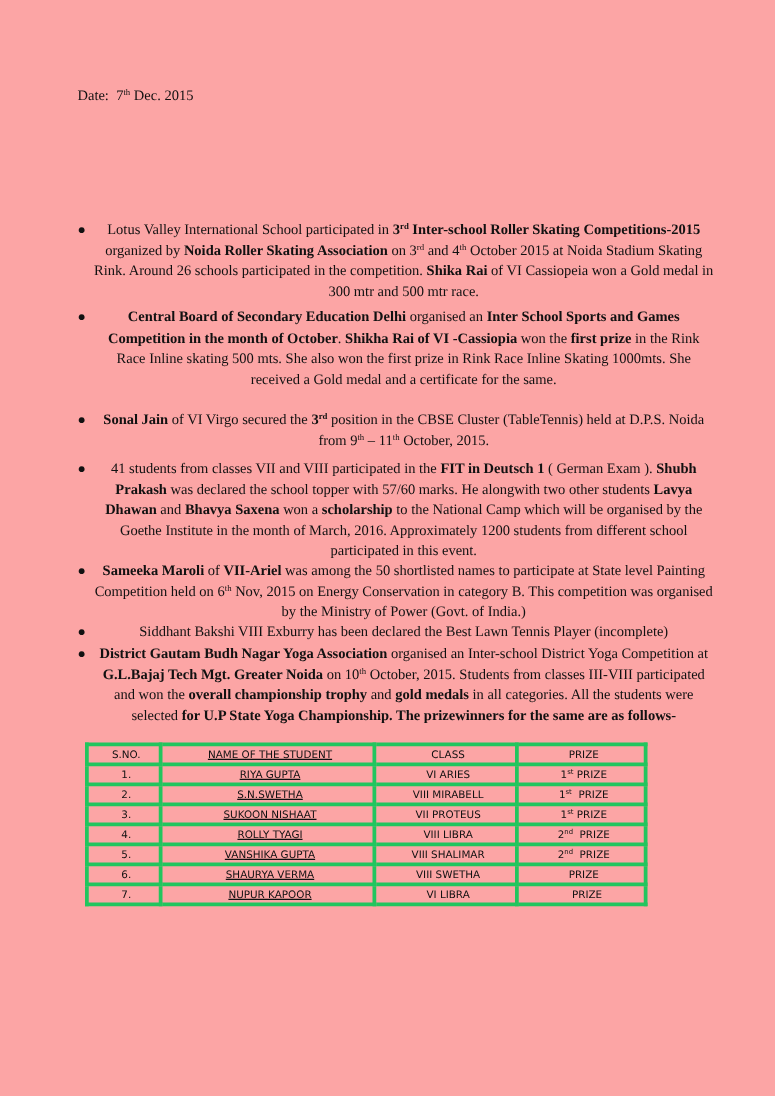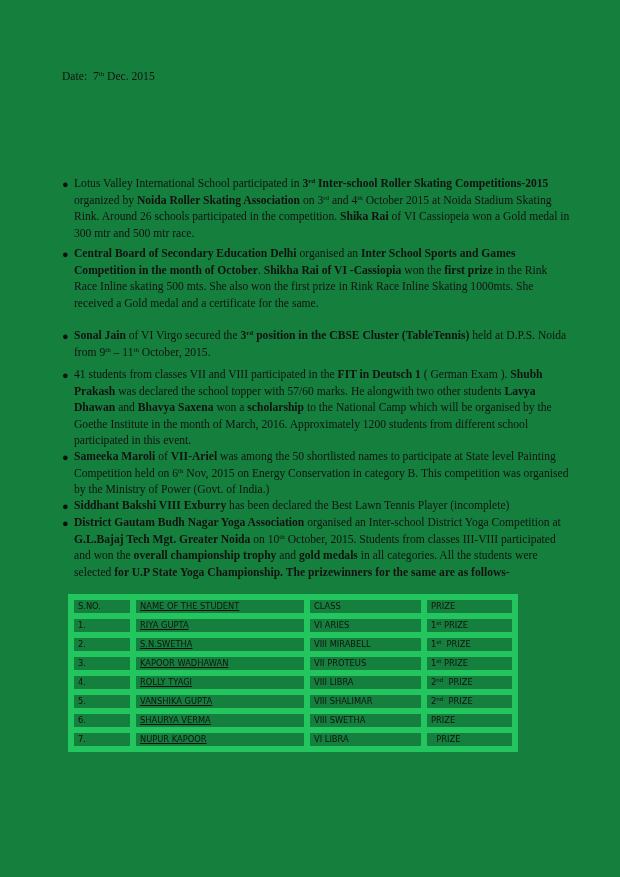--- a/index.html
+++ b/index.html
@@ -1,31 +1,31 @@
 <!DOCTYPE html>
 <html><head>
 <meta charset="utf-8">
 <style>
   html, body { margin: 0; padding: 0; background: #ffffff; }
   body { width: 620px; height: 877px; position: relative; overflow: hidden;
          font-family: "Liberation Serif", serif; color: #111; }
-  .page { position: absolute; left: 0; top: 0; width: 620px; height: 877px; background: #15803d; }
+  .page { position: absolute; left: 0; top: 0; width: 620px; height: 877px; background: #fca5a5; text-align: center; }
   .line { position: absolute; left: 62px; font-size: 11.6px; line-height: 14px; white-space: nowrap; }
   #date-line { top: 70px; }
   #venue-line { top: 97px; }
   .heading { position: absolute; left: 62px; top: 122px; width: 520px; font-size: 14.3px; line-height: 18px;
              font-weight: bold; }
   .bullets { position: absolute; left: 62px; width: 500px; }
   .item { position: absolute; left: 0; width: 500px; font-size: 11.6px; line-height: 16.5px; }
   .item .dot { position: absolute; left: 0; top: 0; font-size: 11px; }
   .item .txt { position: absolute; left: 12px; width: 498px; }
   sup { font-size: 7px; line-height: 0; vertical-align: 4px; }
   table { position: absolute; left: 68px; top: 594px; width: 450px; border-collapse: collapse;
           font-family: "DejaVu Sans", sans-serif; font-size: 8.3px; }
-  td { border: 6px solid #22c55e; height: 13px; padding: 0 0 0 4px; line-height: 13px; white-space: nowrap; }
+  td { border: 3px solid #22c55e; height: 13px; padding: 0 0 0 4px; line-height: 13px; white-space: nowrap; }
   td.c0 { width: 52px; } td.c1 { width: 164px; text-decoration: underline; } td.c2 { width: 107px; }
   td sup { font-size: 5.5px; vertical-align: 3px; }
 </style>
 </head>
 <body>
 
 <div class="page">
 
   <div class="line" id="date-line">
     <span>Date:</span>&nbsp;
@@ -39,33 +39,33 @@
     <div class="item" style="top:176px">
       <span class="dot">●</span>
       <div class="txt"><span>Lotus Valley International School participated in </span><span style="font-weight: bold;">3</span><sup style="font-weight: bold;">rd</sup><span style="font-weight: bold;"> Inter-school Roller Skating Competitions-2015</span><span> organized by </span><span style="font-weight: bold;">Noida Roller Skating Association</span><span> on 3</span><sup>rd</sup><span> and 4</span><sup>th</sup><span> October 2015 at Noida Stadium Skating Rink. Around 26 schools participated in the competition. </span><span style="font-weight: bold;">Shika Rai</span><span> of VI Cassiopeia won a Gold medal in 300 mtr and 500 mtr race.</span></div>
     </div>
     <div class="item" style="top:246px">
       <span class="dot">●</span>
       <div class="txt"><span style="font-weight: bold;">Central Board of Secondary Education Delhi</span><span> organised an </span><span style="font-weight: bold;">Inter School Sports and Games Competition in the month of October</span><span>. </span><span style="font-weight: bold;">Shikha  Rai of VI -Cassiopia</span><span> won the </span><span style="font-weight: bold;">first prize</span><span> in the Rink Race Inline skating 500 mts. She also won the first prize in Rink Race Inline Skating 1000mts. She received a Gold medal and a certificate for the same.</span></div>
     </div>
     <div class="item" style="top:328px">
       <span class="dot">●</span>
-      <div class="txt"><span style="font-weight: bold; margin-top: 16px;">Sonal Jain</span><span> of VI Virgo secured the </span><span style="font-weight: bold;">3</span><sup style="font-weight: bold;">rd</sup><span style="font-weight: bold;"> position in the CBSE Cluster (TableTennis)</span><span> held at D.P.S. Noida from 9</span><sup>th</sup><span> – 11</span><sup>th</sup><span> October, 2015.</span></div>
+      <div class="txt"><span style="font-weight: bold; margin-top: 16px;">Sonal Jain</span><span> of VI Virgo secured the </span><span style="font-weight: bold;">3</span><sup style="font-weight: bold;">rd</sup><span style="font-weight: normal;"> position in the CBSE Cluster (TableTennis)</span><span> held at D.P.S. Noida from 9</span><sup>th</sup><span> – 11</span><sup>th</sup><span> October, 2015.</span></div>
     </div>
     <div class="item" style="top:367px">
       <span class="dot">●</span>
       <div class="txt"><span>41 students from classes VII and VIII participated in the </span><span style="font-weight: bold;">FIT in Deutsch 1</span><span>  ( German Exam ). </span><span style="font-weight: bold;">Shubh Prakash</span><span> was declared the school topper with 57/60 marks. He alongwith two other students </span><span style="font-weight: bold;">Lavya Dhawan</span><span> and </span><span style="font-weight: bold;">Bhavya Saxena</span><span> won a </span><span style="font-weight: bold;">scholarship</span><span> to the National Camp which will be organised by the Goethe Institute in the month of March, 2016. Approximately 1200 students from different school participated in this event.</span></div>
     </div>
     <div class="item" style="top:449px">
       <span class="dot">●</span>
       <div class="txt"><span style="font-weight: bold;">Sameeka Maroli</span><span> of  </span><span style="font-weight: bold;">VII-Ariel</span><span> was among the 50 shortlisted names to participate at State level Painting Competition held on 6</span><sup>th</sup><span> Nov, 2015 on Energy Conservation in category B. This competition was organised by the Ministry of Power (Govt. of India.)</span></div>
     </div>
     <div class="item" style="top:498px">
       <span class="dot">●</span>
-      <div class="txt"><span style="font-weight: bold;">Siddhant Bakshi  VIII Exburry</span><span>  has been declared the Best Lawn Tennis Player (incomplete)</span></div>
+      <div class="txt"><span style="font-weight: normal;">Siddhant Bakshi  VIII Exburry</span><span>  has been declared the Best Lawn Tennis Player (incomplete)</span></div>
     </div>
     <div class="item" style="top:515px">
       <span class="dot">●</span>
       <div class="txt"><span style="font-weight: bold;">District Gautam Budh Nagar Yoga Association</span><span> organised an Inter-school District Yoga Competition at </span><span style="font-weight: bold;">G.L.Bajaj Tech Mgt. Greater Noida</span><span> on 10</span><sup>th</sup><span> October, 2015. Students from classes III-VIII participated and won the </span><span style="font-weight: bold;">overall championship trophy</span><span> and </span><span style="font-weight: bold;">gold medals</span><span> in all categories. All the students were selected </span><span style="font-weight: bold;">for U.P State Yoga Championship. The prizewinners for the same are as follows-</span></div>
     </div>
   </div>
 
   <table>
     <thead>
       <tr>
@@ -83,21 +83,21 @@
           <td style="white-space:pre"><span>1</span><sup>st</sup><span> PRIZE</span></td>
         </tr>
         <tr>
           <td class="c0">2.</td>
           <td class="c1">S.N.SWETHA</td>
           <td class="c2">VIII MIRABELL</td>
           <td style="white-space:pre"><span>1</span><sup>st</sup><span>  PRIZE</span></td>
         </tr>
         <tr>
           <td class="c0">3.</td>
-          <td class="c1">KAPOOR WADHAWAN</td>
+          <td class="c1">SUKOON NISHAAT</td>
           <td class="c2">VII PROTEUS</td>
           <td style="white-space:pre"><span>1</span><sup>st</sup><span> PRIZE</span></td>
         </tr>
         <tr>
           <td class="c0">4.</td>
           <td class="c1">ROLLY  TYAGI</td>
           <td class="c2">VIII LIBRA</td>
           <td style="white-space:pre"><span>2</span><sup>nd</sup><span>  PRIZE</span></td>
         </tr>
         <tr>

